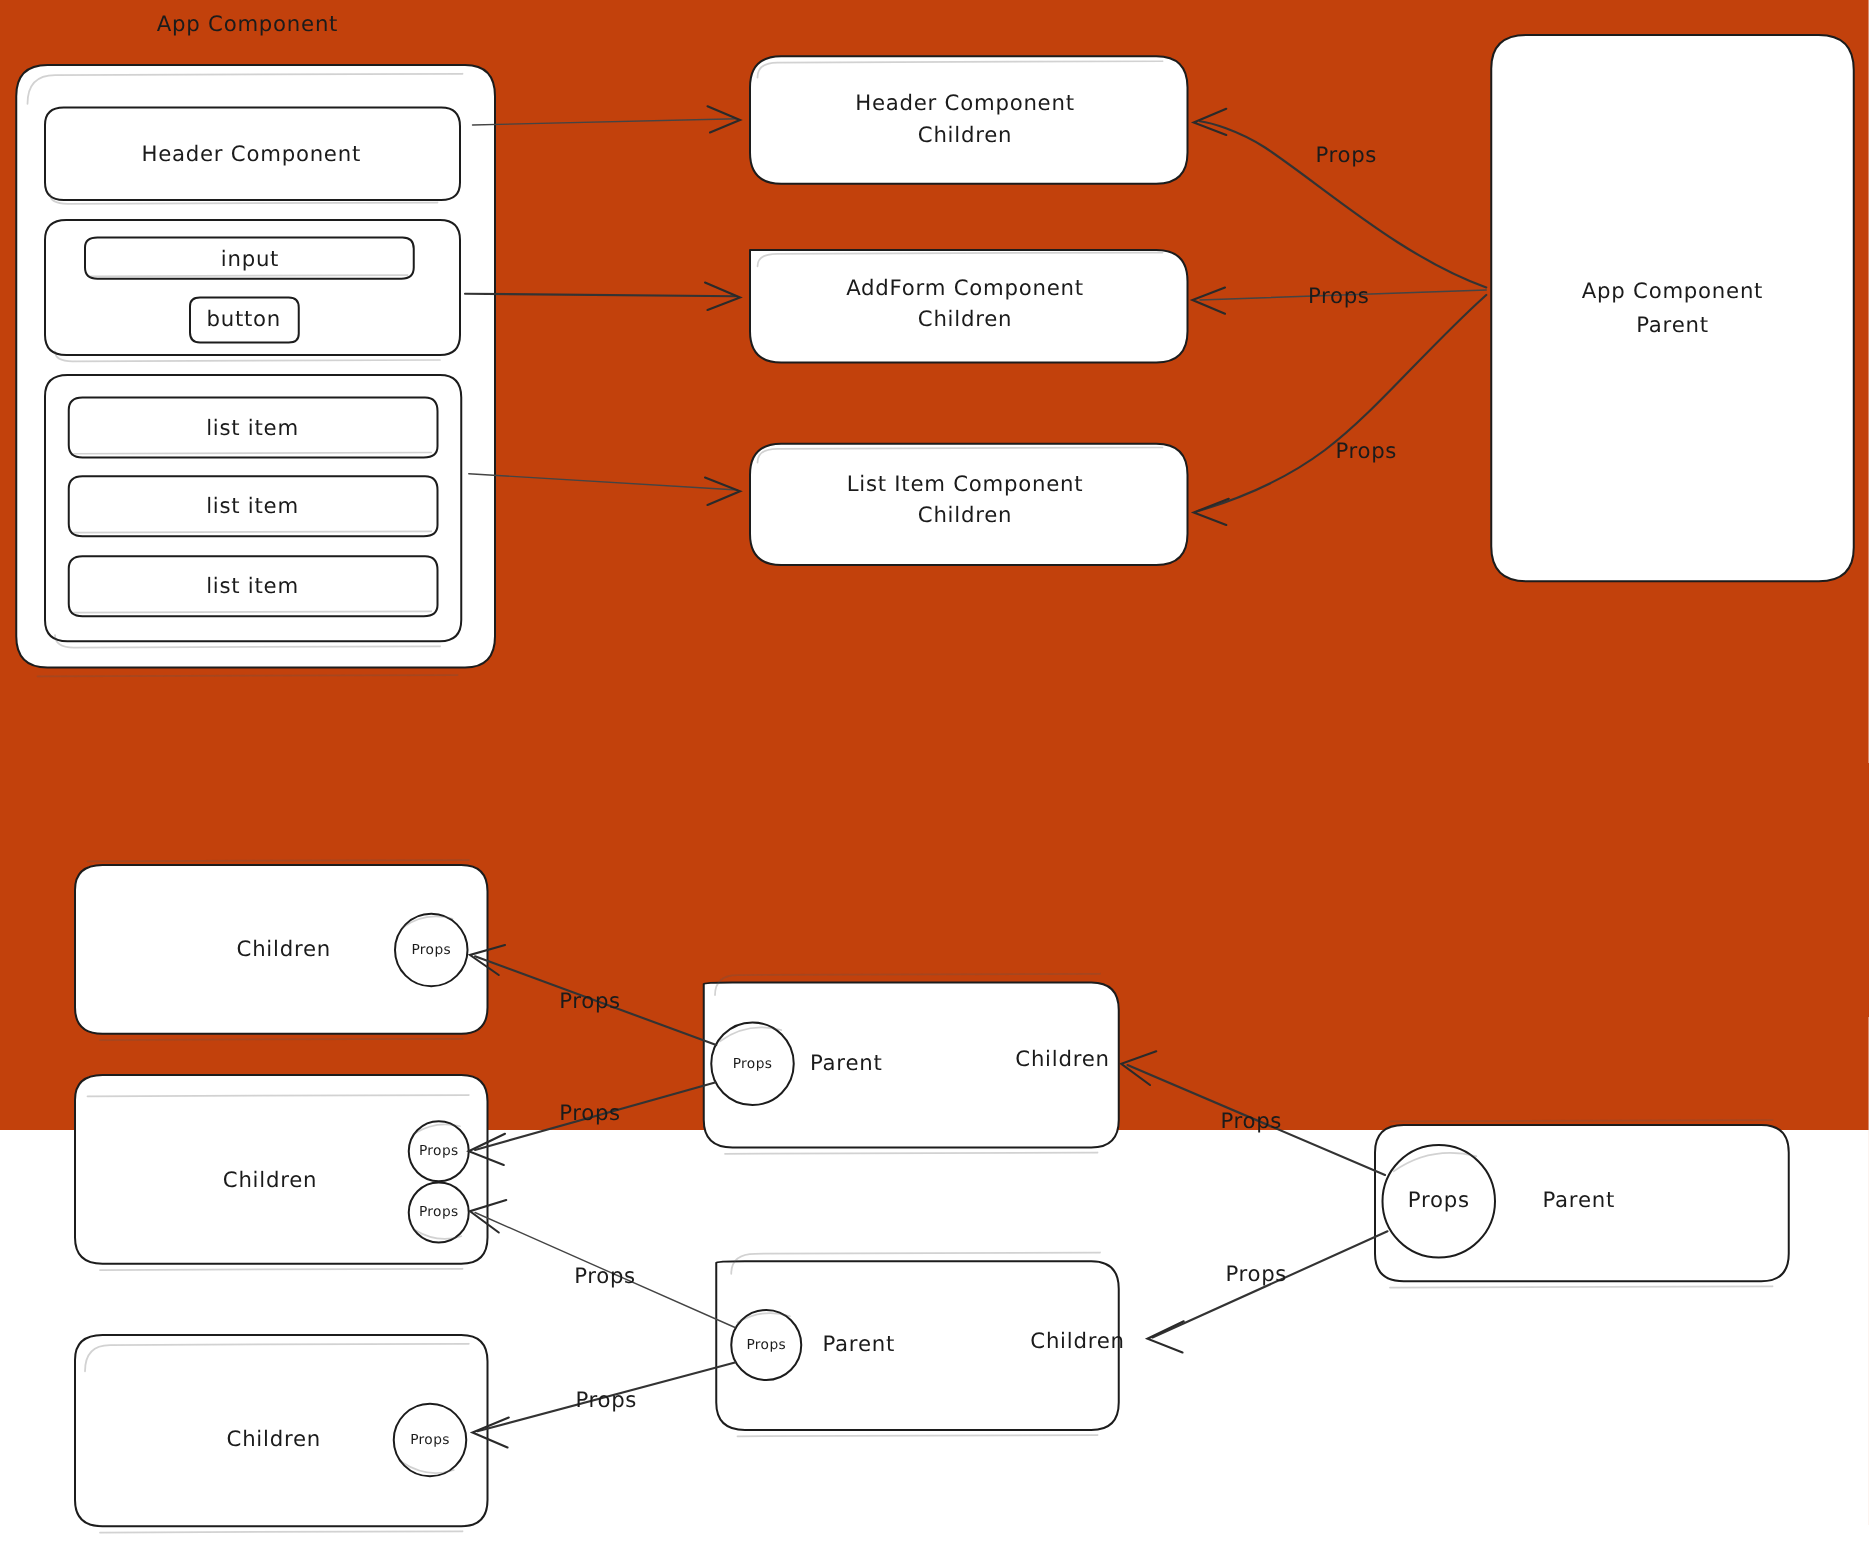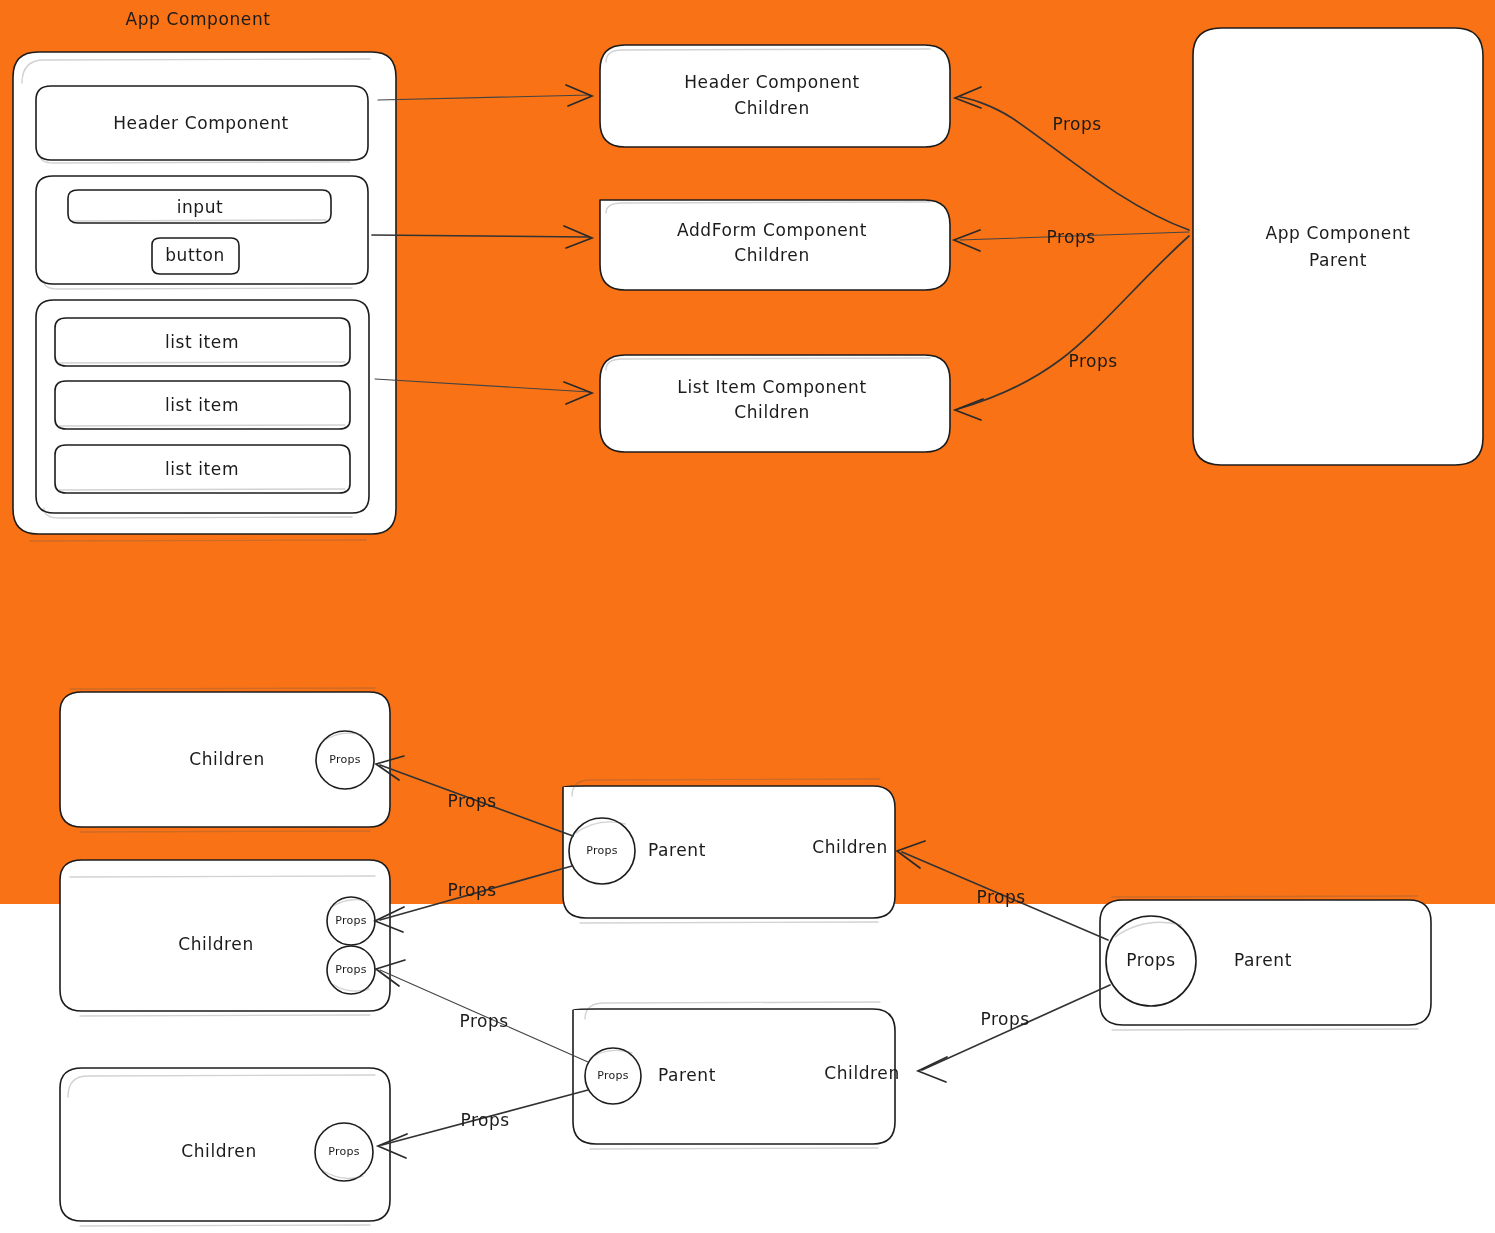--- a/index.html
+++ b/index.html
@@ -10,21 +10,21 @@
   body {
     width: 1495px;
     height: 1233px;
     font-family: "DejaVu Sans", sans-serif;
     overflow: hidden;
   }
   #canvas {
     position: relative;
     width: 1495px;
     height: 904px;
-    background: #f97316;
+    background: #c2410c;
   }
   svg#diagram {
     position: absolute;
     left: 0;
     top: 0;
     width: 1495px;
     height: 1233px;
   }
   .sk-shape {
     fill: #ffffff;

